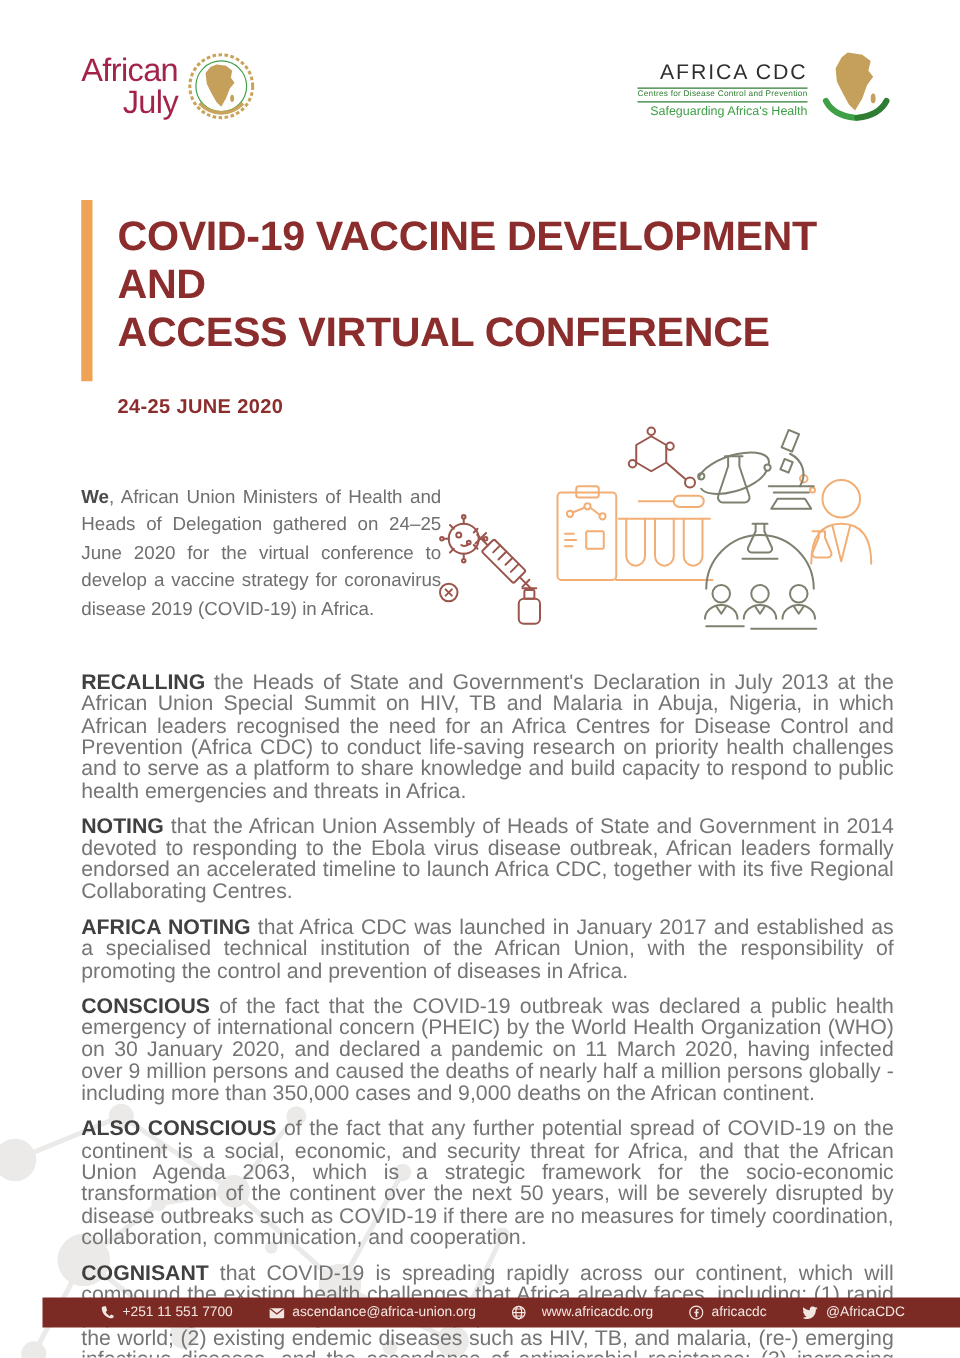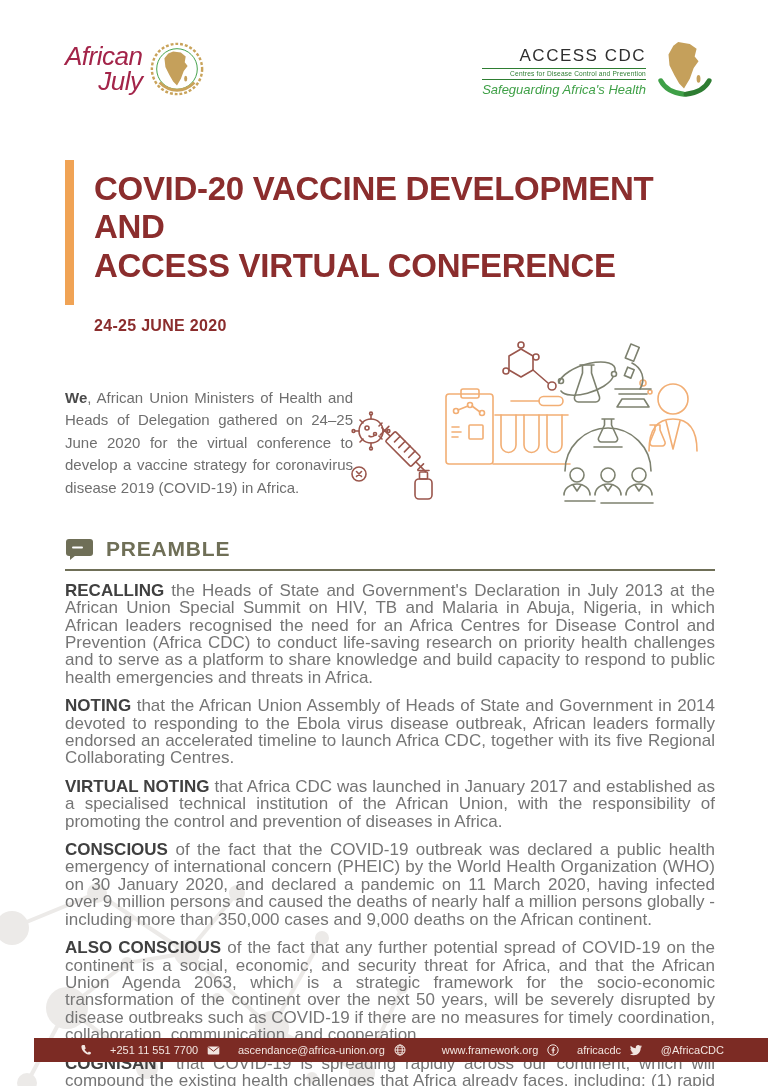--- a/index.html
+++ b/index.html
@@ -13,27 +13,27 @@
     --cdc_green:#3FA047;
     --map_gold:#B5975A;
   }
   *{margin:0;padding:0;box-sizing:border-box;}
   html,body{width:768px;height:1086px;background:#ffffff;overflow:hidden;
     font-family:"Liberation Sans","DejaVu Sans",sans-serif;}
   .page{position:absolute;inset:0;padding:0 53px 0 65px;}
 
   
   .logos{display:flex;justify-content:space-between;align-items:flex-start;margin-top:40px;height:66px;}
-  .au-logo{display:flex;align-items:center;gap:6px;font-style:italic;}
+  .au-logo{display:flex;align-items:center;gap:6px;}
   .au-text{font-size:26px;line-height:0.95;color:var(--au_crimson);text-align:right;letter-spacing:-0.5px;}
   .cdc-logo{display:flex;align-items:center;gap:7px;}
   .cdc-text{text-align:right;}
   .cdc-name{font-size:17px;letter-spacing:1.5px;color:#2f2f2f;font-weight:400;}
   .cdc-tag1{font-size:6.6px;color:#2E7D32;border-top:1px solid #2E7D32;border-bottom:1px solid #2E7D32;padding:1.5px 0;margin-top:2px;letter-spacing:0.2px;}
-  .cdc-tag2{font-size:13px;color:var(--cdc_green);font-style:italic;margin-top:2px;}
+  .cdc-tag2{font-size:10px;color:var(--cdc_green);margin-top:2px;}
 
   
   .title-block{margin-top:54px;}
   .accent{border-left:9px solid var(--accent_orange);padding:2px 0 20px 20px;}
   .kicker{font-size:15px;font-weight:bold;color:var(--lead_gray);letter-spacing:0.4px;}
   .main-title{font-size:33px;font-weight:bold;color:var(--title_maroon);line-height:1.16;margin-top:8px;letter-spacing:-0.3px;font-stretch:condensed;}
   .date{font-size:16px;font-weight:bold;color:var(--title_maroon);margin:12px 0 0 29px;letter-spacing:0.3px;}
 
   
   .intro-row{display:flex;margin-top:52px;align-items:flex-start;}
@@ -44,21 +44,21 @@
   
   .preamble{margin-top:26px;}
   .preamble-head{display:flex;align-items:center;gap:12px;border-bottom:2px solid var(--preamble_olive);padding-bottom:8px;}
   .preamble-title{font-size:21px;font-weight:bold;color:var(--preamble_olive);letter-spacing:0.8px;}
   .para{font-size:17px;line-height:17.4px;color:var(--body_gray);text-align:justify;margin-top:11px;}
   .para strong{color:#404040;}
 
   
   .footer-bar{position:absolute;left:34px;right:0;top:1038px;height:24px;background:var(--footer_maroon);
     display:flex;align-items:center;justify-content:space-between;padding:0 44px 0 46px;z-index:5;}
-  .f-item{display:flex;align-items:center;gap:18px;color:#F2E6E1;font-size:11px;white-space:nowrap;}
+  .f-item{display:flex;align-items:center;gap:6px;color:#F2E6E1;font-size:11px;white-space:nowrap;}
   .f-item svg{display:block;}
 
   
   .watermark{position:absolute;left:-28px;bottom:-22px;z-index:0;}
   .content{position:relative;z-index:1;}
 </style>
 </head>
 <body>
 
 <svg class="watermark" width="500" height="250" viewBox="0 0 500 250">
@@ -106,37 +106,37 @@
       <svg width="58" height="58" viewBox="0 0 60 60">
         <circle cx="30" cy="30" r="26" fill="none" stroke="#C9A35A" stroke-width="2.5" stroke-dasharray="3 2"></circle>
         <circle cx="30" cy="30" r="21" fill="none" stroke="#3FA047" stroke-width="1"></circle>
         <path d="M26 12 L34 13 L39 17 L38 23 L41 27 L37 32 L34 40 L30 47 L26 43 L22 36 L18 28 L17 19 L21 14 Z" fill="#C5A05B"></path>
         <ellipse cx="39" cy="40" rx="1.6" ry="3" fill="#C5A05B"></ellipse>
         <path d="M12 44 q8 8 18 8 q10 0 18 -8" fill="none" stroke="#C9A35A" stroke-width="3"></path>
       </svg>
     </div>
     <div class="cdc-logo">
       <div class="cdc-text">
-        <div class="cdc-name">ACCESS CDC</div>
+        <div class="cdc-name">AFRICA CDC</div>
         <div class="cdc-tag1">Centres for Disease Control and Prevention</div>
         <div class="cdc-tag2">Safeguarding Africa's Health</div>
       </div>
       <svg width="62" height="62" viewBox="0 0 64 64">
         <path d="M26 2 L38 4 L45 9 L43 17 L47 22 L42 29 L38 40 L32 50 L27 45 L22 36 L17 26 L16 15 L21 6 Z" fill="#C5A05B"></path>
         <ellipse cx="47" cy="40" rx="2" ry="4" fill="#C5A05B"></ellipse>
         <path d="M8 42 q6 12 24 14" fill="none" stroke="#3FA047" stroke-width="5" stroke-linecap="round"></path>
         <path d="M58 42 q-6 12 -24 14" fill="none" stroke="#2E7D32" stroke-width="5" stroke-linecap="round"></path>
       </svg>
     </div>
   </header>
 
   <section class="title-block">
     <div class="accent">
       <div class="main-title">
-        <div>COVID-20 VACCINE DEVELOPMENT AND</div>
+        <div>COVID-19 VACCINE DEVELOPMENT AND</div>
         <div>ACCESS VIRTUAL CONFERENCE</div>
       </div>
     </div>
     <div class="date">24-25 JUNE 2020</div>
   </section>
 
   <section class="intro-row">
     <p class="intro"><strong>We</strong><span>, African Union Ministers of Health and Heads of Delegation gathered on 24–25 June 2020 for the virtual conference to develop a vaccine strategy for coronavirus disease 2019 (COVID-19) in Africa.</span></p>
 
     <svg class="illustration" width="372" height="192" viewBox="0 0 372 192" fill="none" stroke-linecap="round" stroke-linejoin="round">
@@ -244,32 +244,24 @@
             <path d="M283 176 a13 11 0 0 1 26 0"></path>
             <path d="M292 166 l4 6 l4 -6"></path>
         </g>
         <line x1="222" y1="182" x2="252" y2="182"></line>
           <line x1="258" y1="184" x2="310" y2="184"></line>
       </g>
     </svg>
   </section>
 
   <section class="preamble">
-    <div class="preamble-head">
-      <svg width="29" height="24" viewBox="0 0 29 24">
-        <rect x="1" y="2" width="27" height="17" rx="3" fill="#6F6F57"></rect>
-        <path d="M5 18 L5 23 L11 18 Z" fill="#6F6F57"></path>
-        <line x1="8" y1="10.5" x2="17" y2="10.5" stroke="#ffffff" stroke-width="2" stroke-linecap="round"></line>
-      </svg>
-      <h2 class="preamble-title">PREAMBLE</h2>
-    </div>
 
     <p class="para"><strong>RECALLING</strong><span> the Heads of State and Government's Declaration in July 2013 at the African Union Special Summit on HIV, TB and Malaria in Abuja, Nigeria, in which African leaders recognised the need for an Africa Centres for Disease Control and Prevention (Africa CDC) to conduct life-saving research on priority health challenges and to serve as a platform to share knowledge and build capacity to respond to public health emergencies and threats in Africa.</span></p>
     <p class="para"><strong>NOTING</strong><span> that the African Union Assembly of Heads of State and Government in 2014 devoted to responding to the Ebola virus disease outbreak, African leaders formally endorsed an accelerated timeline to launch Africa CDC, together with its five Regional Collaborating Centres.</span></p>
-    <p class="para"><strong>VIRTUAL NOTING</strong><span> that Africa CDC was launched in January 2017 and established as a specialised technical institution of the African Union, with the responsibility of promoting the control and prevention of diseases in Africa.</span></p>
+    <p class="para"><strong>AFRICA NOTING</strong><span> that Africa CDC was launched in January 2017 and established as a specialised technical institution of the African Union, with the responsibility of promoting the control and prevention of diseases in Africa.</span></p>
     <p class="para"><strong>CONSCIOUS</strong><span> of the fact that the COVID-19 outbreak was declared a public health emergency of international concern (PHEIC) by the World Health Organization (WHO) on 30 January 2020, and declared a pandemic on 11 March 2020, having infected over 9 million persons and caused the deaths of nearly half a million persons globally - including more than 350,000 cases and 9,000 deaths on the African continent.</span></p>
     <p class="para"><strong>ALSO CONSCIOUS</strong><span> of the fact that any further potential spread of COVID-19 on the continent is a social, economic, and security threat for Africa, and that the African Union Agenda 2063, which is a strategic framework for the socio-economic transformation of the continent over the next 50 years, will be severely disrupted by disease outbreaks such as COVID-19 if there are no measures for timely coordination, collaboration, communication, and cooperation.</span></p>
     <p class="para"><strong>COGNISANT</strong><span> that COVID-19 is spreading rapidly across our continent, which will compound the existing health challenges that Africa already faces, including: (1) rapid population growth leading to increased population movement across the continent and the world; (2) existing endemic diseases such as HIV, TB, and malaria, (re-) emerging infectious diseases, and the ascendance of antimicrobial resistance; (3) increasing incidence of non-communicable diseases and injuries; (4) persistently high maternal mortality rates; (5) threats posed by environmental toxins; and (6) fragile health infrastructure, with limited resilience to numerous disease outbreaks.</span></p>
   </section>
 </div>
 
 <footer class="footer-bar">
   <div class="f-item">
     <svg width="12" height="12" viewBox="0 0 12 12">
       <path d="M3.4 1 C2.2 1 1.4 1.6 1.4 2.3 C1.4 6.8 5.2 10.6 9.7 10.6 C10.4 10.6 11 9.8 11 8.6 L8.9 7.6 L7.8 8.7 C6.4 8 5.3 6.9 4.6 5.5 L5.7 4.4 L4.7 1 Z" fill="#F2E6E1"></path>
@@ -285,21 +277,21 @@
   </div>
   <div class="f-item">
     <svg width="12" height="12" viewBox="0 0 12 12">
       <circle cx="6" cy="6" r="5" stroke="#F2E6E1" stroke-width="1" fill="none"></circle>
       <ellipse cx="6" cy="6" rx="2.3" ry="5" stroke="#F2E6E1" stroke-width="1" fill="none"></ellipse>
       <line x1="1" y1="6" x2="11" y2="6" stroke="#F2E6E1" stroke-width="1"></line>
       <line x1="1.7" y1="3.2" x2="10.3" y2="3.2" stroke="#F2E6E1" stroke-width="0.8"></line>
       <line x1="1.7" y1="8.8" x2="10.3" y2="8.8" stroke="#F2E6E1" stroke-width="0.8"></line>
     </svg>
     <span></span>
-      <span>www.framework.org</span>
+      <span>www.africacdc.org</span>
   </div>
   <div class="f-item">
     <svg width="12" height="12" viewBox="0 0 12 12">
       <circle cx="6" cy="6" r="5.2" stroke="#F2E6E1" stroke-width="1" fill="none"></circle>
       <path d="M7.6 3.2 h-1 c-0.7 0 -1.1 0.5 -1.1 1.1 v1.1 h-1 v1.2 h1 v3 h1.3 v-3 h1.1 l0.2 -1.2 h-1.3 v-0.9 c0 -0.3 0.2 -0.5 0.5 -0.5 h0.8 Z" fill="#F2E6E1"></path>
     </svg>
     <span>africacdc</span>
   </div>
   <div class="f-item">
     <svg width="13" height="11" viewBox="0 0 13 11">

